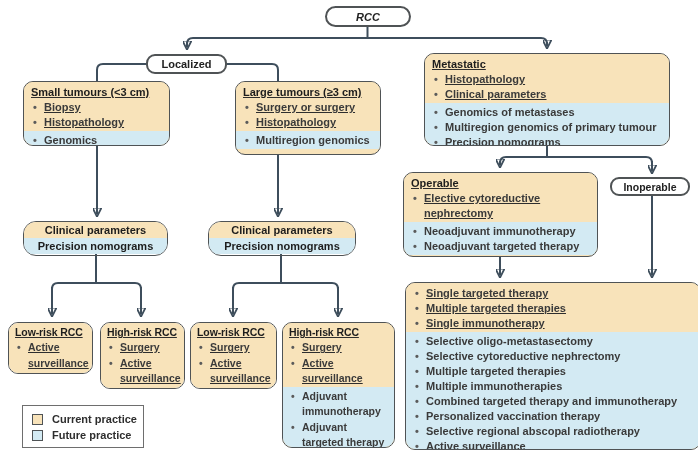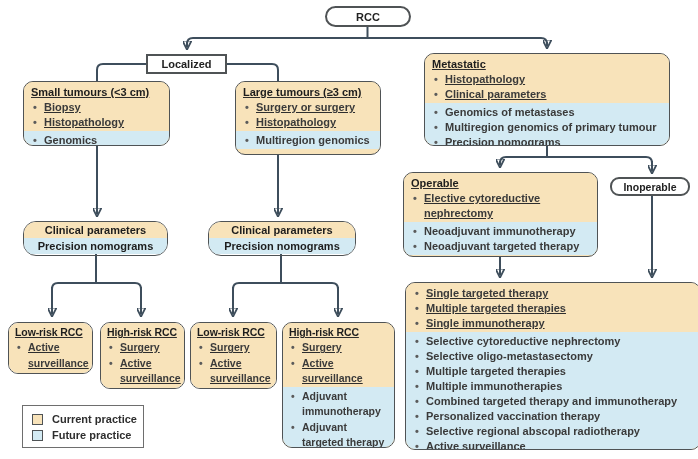--- a/index.html
+++ b/index.html
@@ -69,25 +69,25 @@
     <path d="M233 287 V314" marker-end="url(#arw)"></path>
     <path d="M338 287 V314" marker-end="url(#arw)"></path>
     <path d="M547 146 V157"></path>
     <path d="M500 163 Q500 157 506 157 H646 Q652 157 652 163"></path>
     <path d="M500 161 V165" marker-end="url(#arw)"></path>
     <path d="M652 161 V171" marker-end="url(#arw)"></path>
     <path d="M500 257 V275" marker-end="url(#arw)"></path>
     <path d="M652 196 V275" marker-end="url(#arw)"></path>
   </svg>
 
-  <div class="node" style="left:325px;top:6px;width:86px;height:21px;">
+  <div class="node" style="left:325px;top:6px;width:86px;height:21px;font-style:italic;">
       <span>RCC</span>
     </div>
 
-  <div class="node" style="left:146px;top:54px;width:81px;height:20px;border-radius:0;">
+  <div class="node" style="left:146px;top:54px;width:81px;height:20px;border-radius:9px;">
       <span>Localized</span>
     </div>
 
   <div class="node" style="left:610px;top:177px;width:80px;height:19px;border-radius:9px;font-size:10.5px;">
       <span>Inoperable</span>
     </div>
 
   <div class="box" style="left:23px;top:81px;width:147px;height:65px;">
     <div class="sect cur first">
       <div class="title">Small tumours (&lt;3 cm)</div>
@@ -163,22 +163,22 @@
   <div class="box" style="left:405px;top:282px;width:296px;height:168px;">
     <div class="sect cur first">
       <ul class="blist">
           <li>Single targeted therapy</li>
           <li>Multiple targeted therapies</li>
           <li>Single immunotherapy</li>
         </ul>
     </div>
     <div class="sect fut">
       <ul class="blist">
+          <li>Selective oligo-metastasectomy</li>
           <li>Selective cytoreductive nephrectomy</li>
-          <li>Selective oligo-metastasectomy</li>
           <li>Multiple targeted therapies</li>
           <li>Multiple immunotherapies</li>
           <li>Combined targeted therapy and immunotherapy</li>
           <li>Personalized vaccination therapy</li>
           <li>Selective regional abscopal radiotherapy</li>
           <li>Active surveillance</li>
         </ul>
     </div>
   </div>
 

